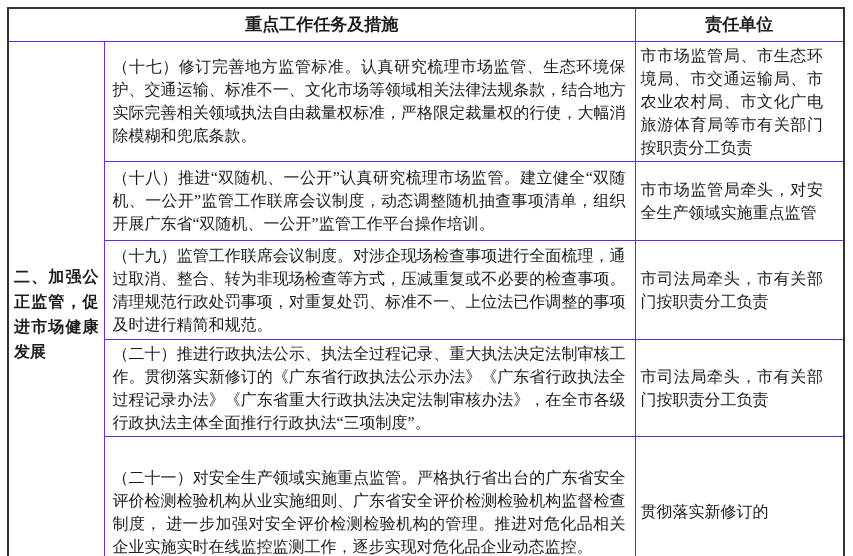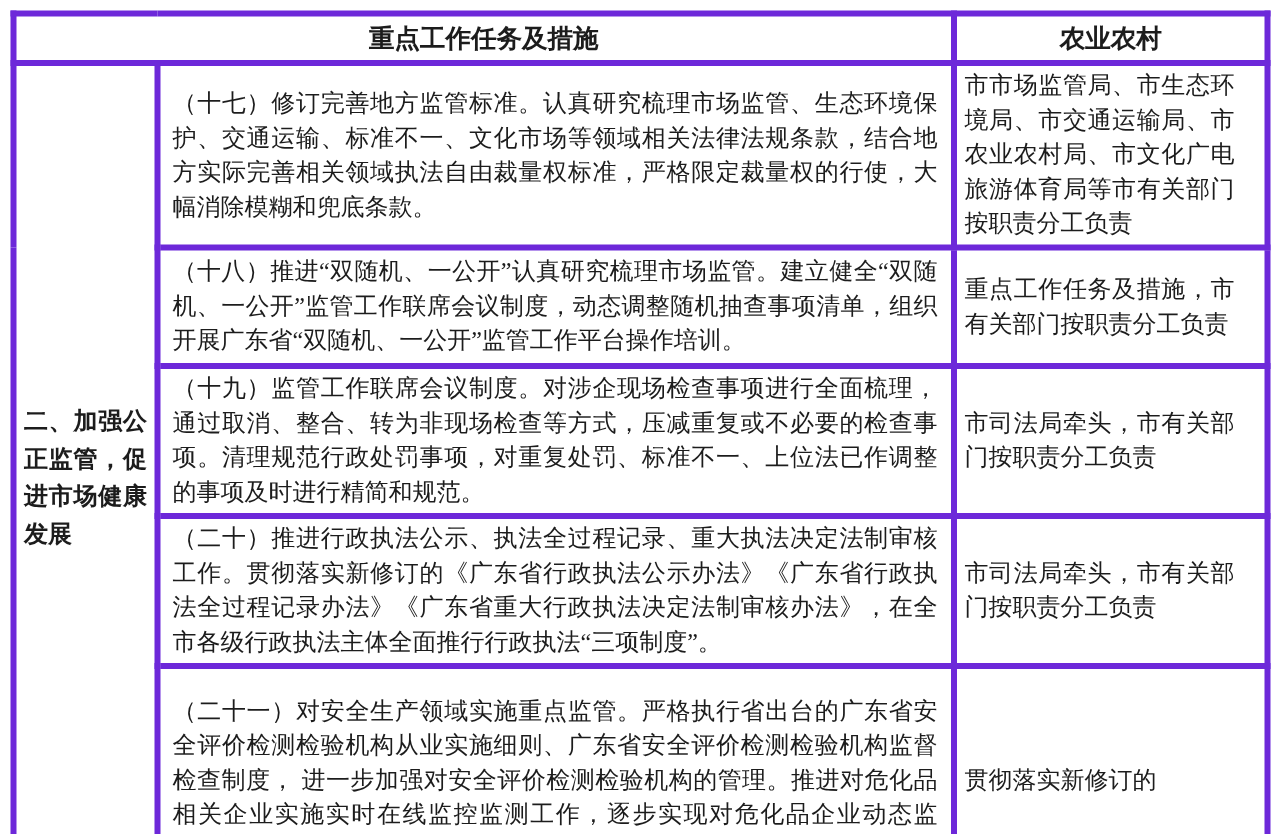--- a/index.html
+++ b/index.html
@@ -17,21 +17,21 @@
     position: absolute;
     left: 7px;
     top: 7px;
     width: 838px;
     border-collapse: collapse;
     table-layout: fixed;
     border: 2px solid #333333;
     background: #ffffff;
   }
   .doc-table th, .doc-table td {
-    border: 4px solid #6d28d9;
+    border: 1px solid #6d28d9;
     overflow: hidden;
   }
   .header-cell {
     font-size: 17px;
     font-weight: bold;
     text-align: center;
     vertical-align: middle;
     padding: 2px 4px;
   }
   .category-cell {
@@ -71,32 +71,32 @@
 
 <table class="doc-table">
   <colgroup>
     <col style="width:96px">
     <col style="width:531px">
     <col style="width:209px">
   </colgroup>
   <thead>
     <tr style="height:33px">
       <th class="header-cell" colspan="2">重点工作任务及措施</th>
-      <th class="header-cell">农业农村</th>
+      <th class="header-cell">责任单位</th>
     </tr>
   </thead>
   <tbody>
     <tr style="height:113px">
       <td class="category-cell" rowspan="5">二、加强公正监管，促进市场健康发展</td>
       <td class="task-cell"><span class="task-title">（十七）修订完善地方监管标准</span><span>。认真研究梳理市场监管、生态环境保护、交通运输、标准不一、文化市场等领域相关法律法规条款，结合地方实际完善相关领域执法自由裁量权标准，严格限定裁量权的行使，大幅消除模糊和兜底条款。</span></td>
       <td class="resp-cell">市市场监管局、市生态环境局、市交通运输局、市农业农村局、市文化广电旅游体育局等市有关部门按职责分工负责</td>
     </tr>
     <tr style="height:79px">
       <td class="task-cell"><span class="task-title">（十八）推进“双随机、一公开”认真研究梳理市场监管</span><span>。建立健全“双随机、一公开”监管工作联席会议制度，动态调整随机抽查事项清单，组织开展广东省“双随机、一公开”监管工作平台操作培训。</span></td>
-      <td class="resp-cell">重点工作任务及措施，市有关部门按职责分工负责</td>
+      <td class="resp-cell">市市场监管局牵头，对安全生产领域实施重点监管</td>
     </tr>
     <tr style="height:99px">
       <td class="task-cell"><span class="task-title">（十九）监管工作联席会议制度</span><span>。对涉企现场检查事项进行全面梳理，通过取消、整合、转为非现场检查等方式，压减重复或不必要的检查事项。清理规范行政处罚事项，对重复处罚、标准不一、上位法已作调整的事项及时进行精简和规范。</span></td>
       <td class="resp-cell">市司法局牵头，市有关部门按职责分工负责</td>
     </tr>
     <tr style="height:97px">
       <td class="task-cell"><span class="task-title">（二十）推进行政执法公示、执法全过程记录、重大执法决定法制审核工作</span><span>。贯彻落实新修订的《广东省行政执法公示办法》《广东省行政执法全过程记录办法》《广东省重大行政执法决定法制审核办法》，在全市各级行政执法主体全面推行行政执法“三项制度”。</span></td>
       <td class="resp-cell">市司法局牵头，市有关部门按职责分工负责</td>
     </tr>
     <tr style="height:152px">

